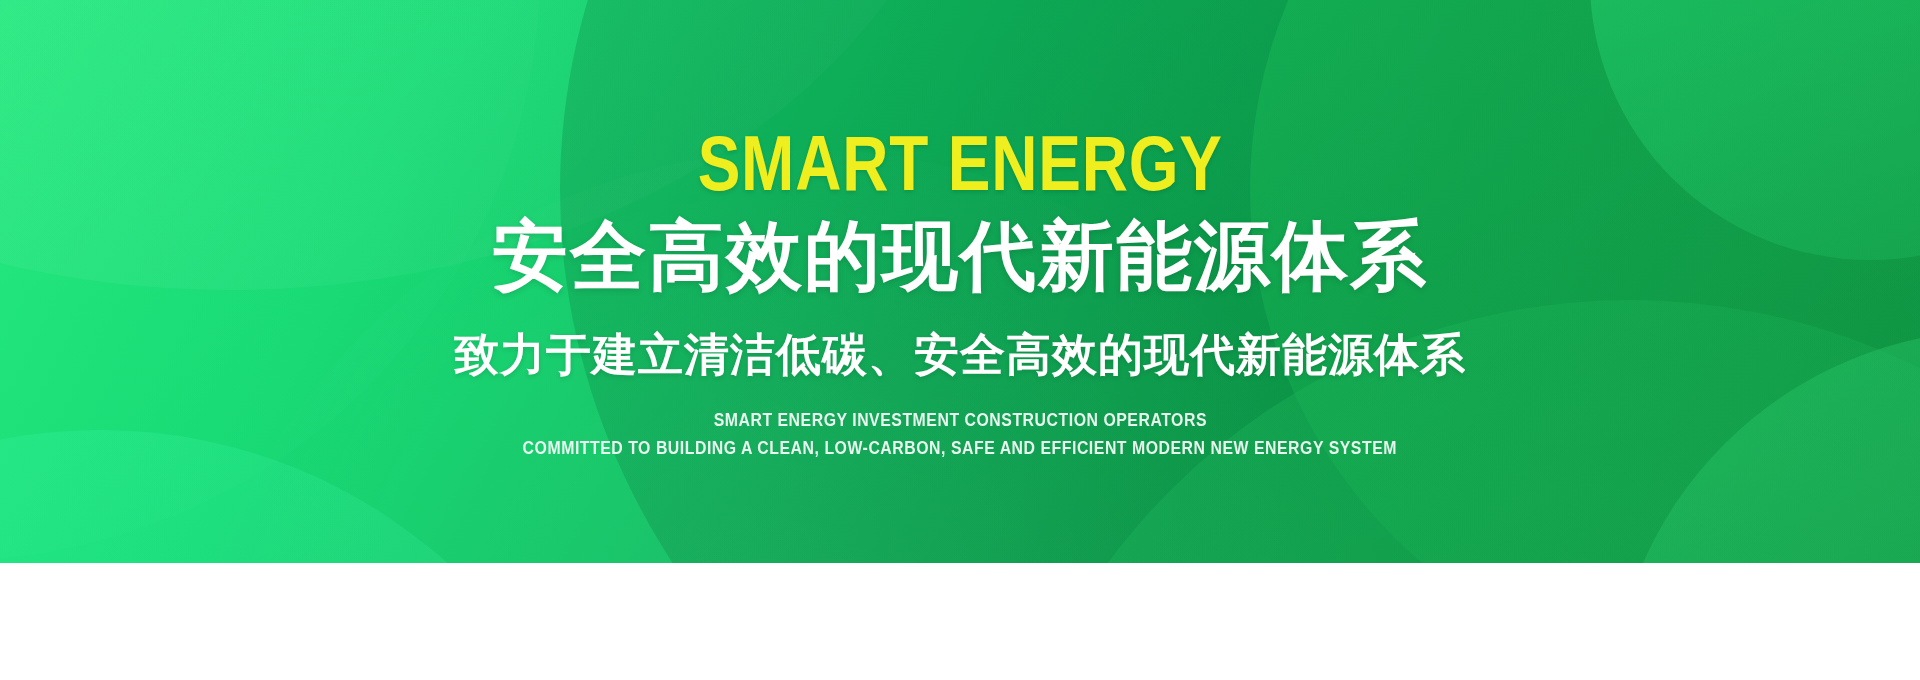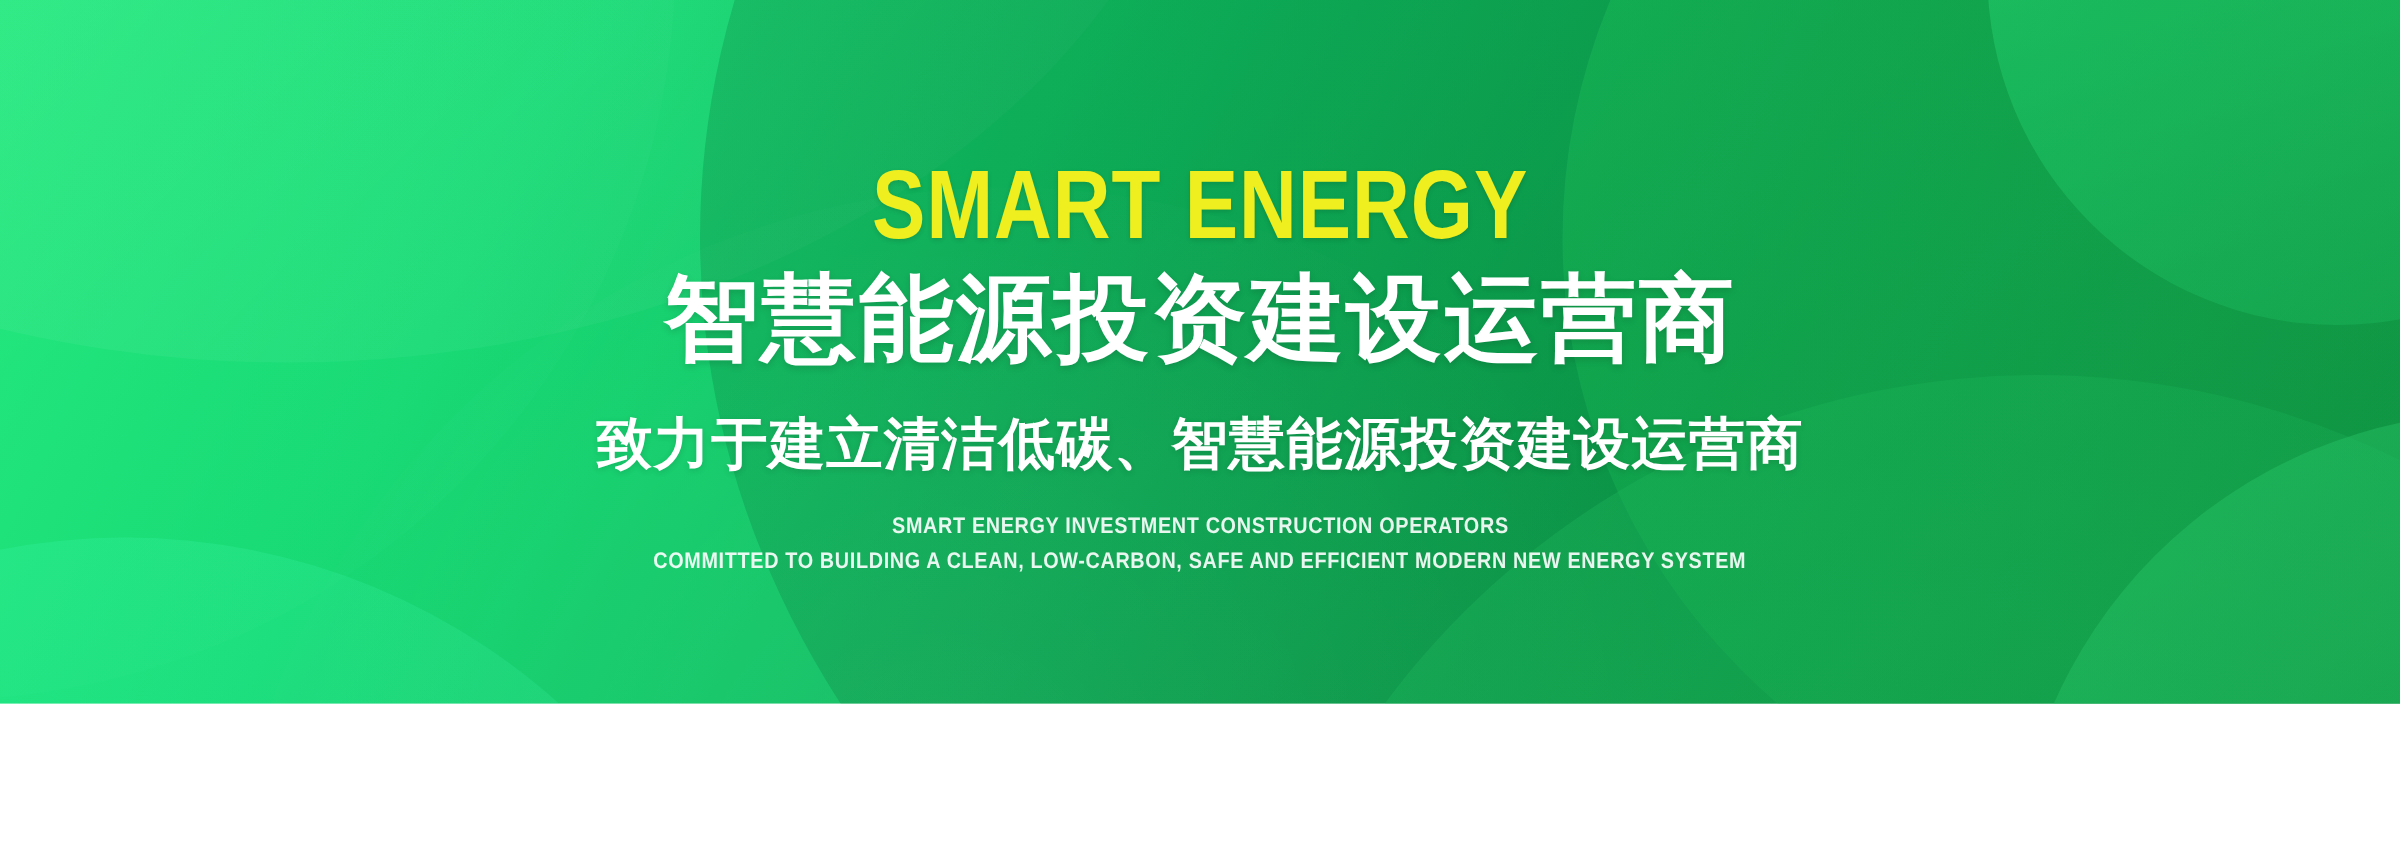--- a/index.html
+++ b/index.html
@@ -179,22 +179,22 @@
   <div class="blob blob-mid-soft"></div>
   <div class="blob blob-bottom-sweep"></div>
   <div class="blob blob-right-mid"></div>
   <div class="blob blob-right-top"></div>
   <div class="blob blob-bottom-right"></div>
   <div class="blob blob-bottom-left"></div>
 
   <div class="content">
     <div class="title-en">SMART ENERGY</div>
 
-    <div class="title-cn">智慧能源投资建设运营商</div>
-
-    <div class="subtitle-cn">致力于建立清洁低碳、智慧能源投资建设运营商</div>
+    <div class="title-cn">安全高效的现代新能源体系</div>
+
+    <div class="subtitle-cn">致力于建立清洁低碳、安全高效的现代新能源体系</div>
 
     <div class="sub-en sub-en-1">SMART ENERGY INVESTMENT CONSTRUCTION OPERATORS</div>
 
     <div class="sub-en sub-en-2">COMMITTED TO BUILDING A CLEAN, LOW-CARBON, SAFE AND EFFICIENT MODERN NEW ENERGY SYSTEM</div>
   </div>
 
 </div>
 
 </body></html>

